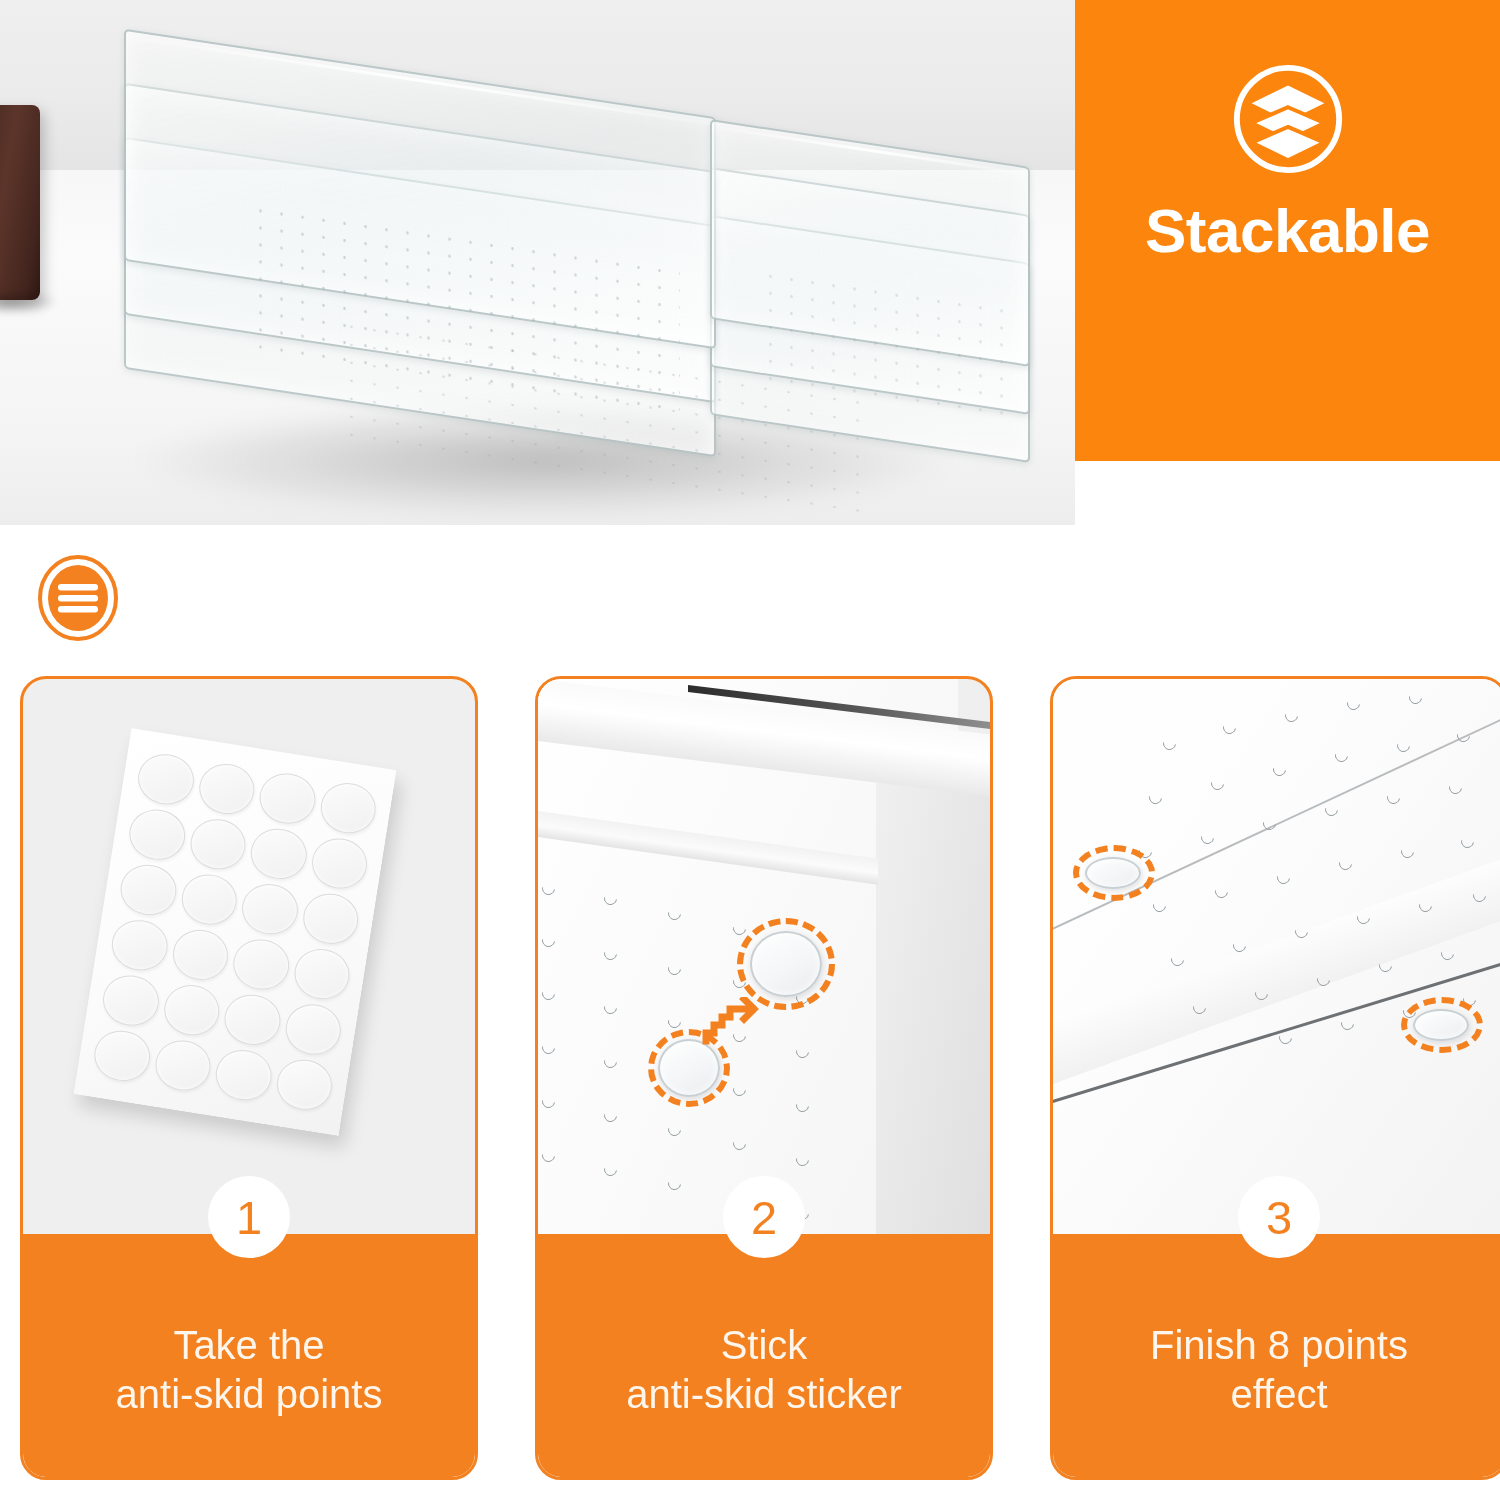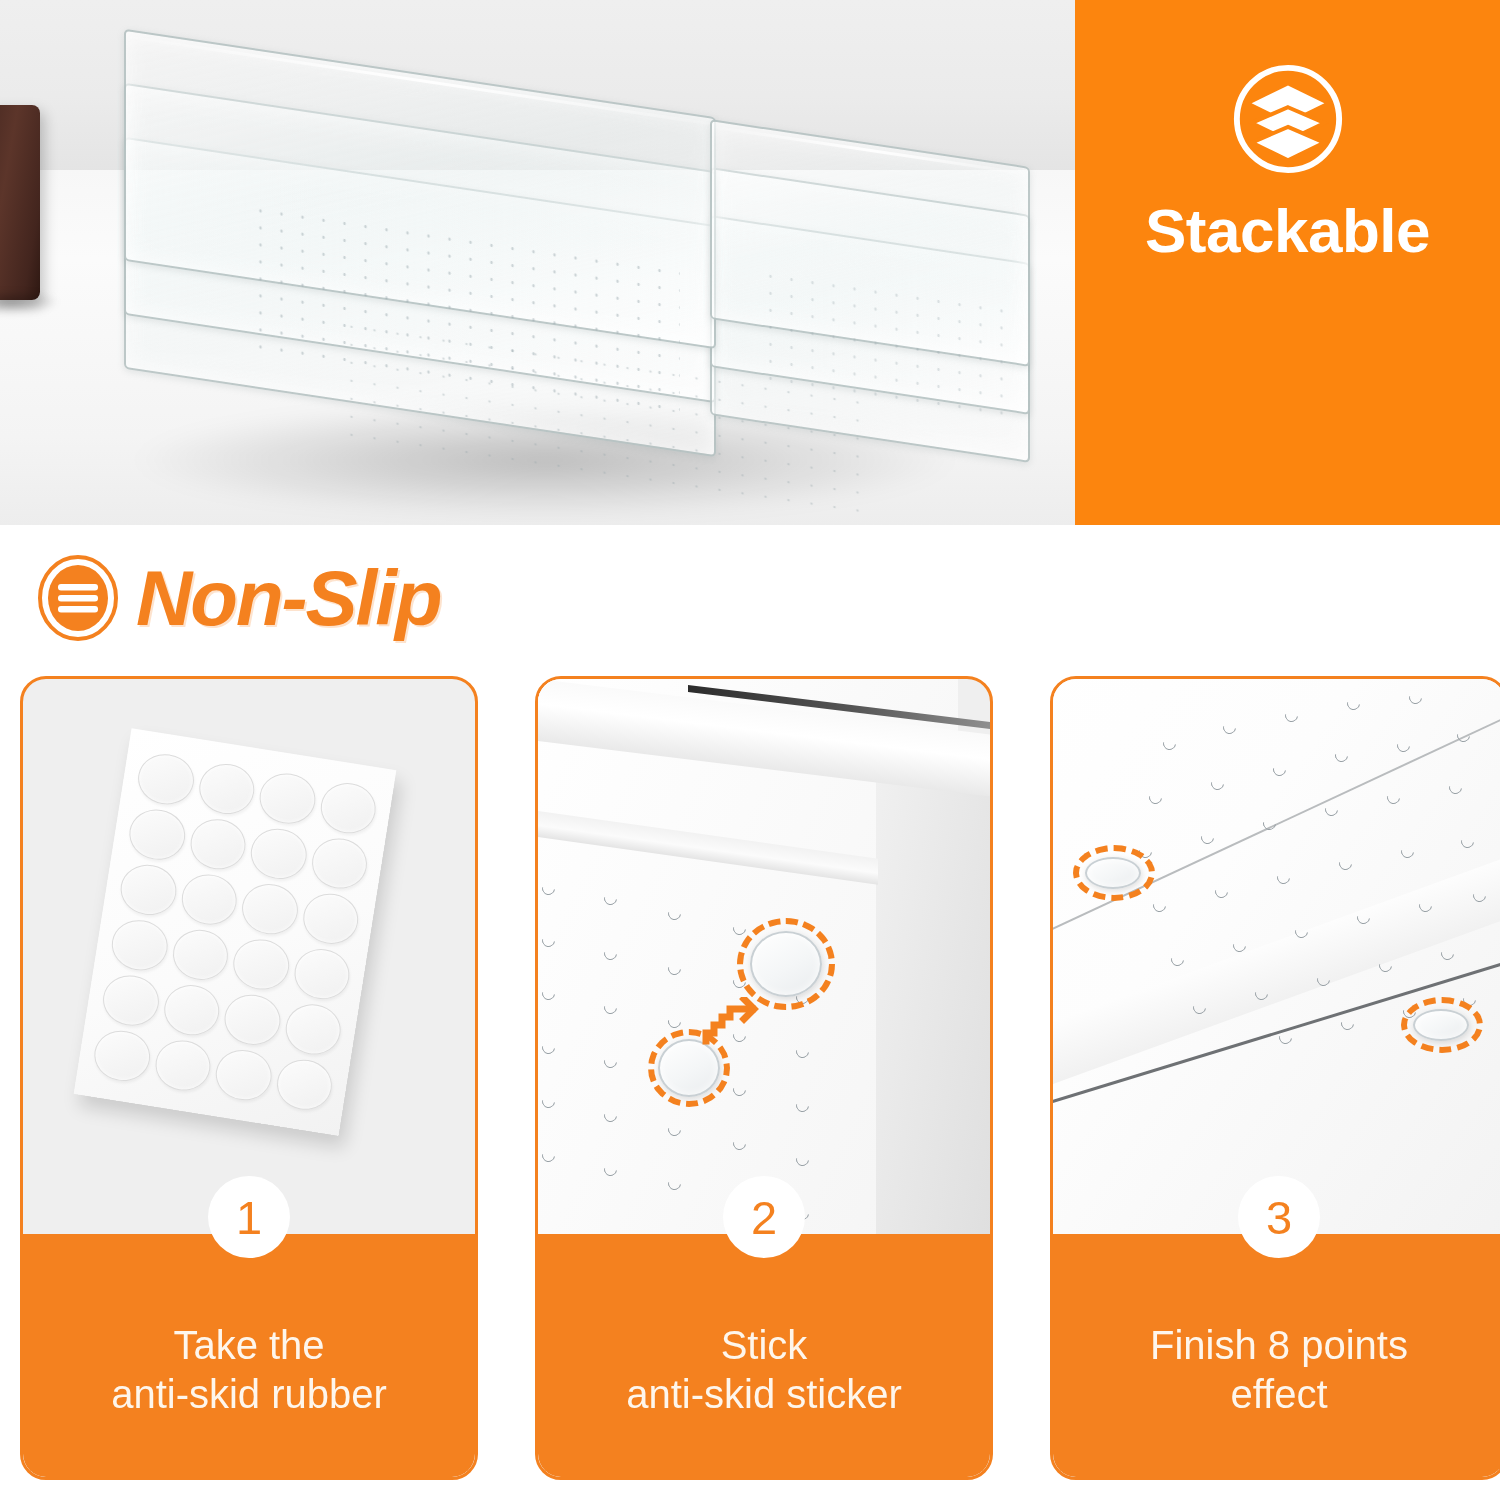--- a/index.html
+++ b/index.html
@@ -85,21 +85,21 @@
     left:240px; top:300px; width:520px; height:120px;
     background-size:23px 18px; opacity:.62;
   }
   .dots.d3 {
     left:660px; top:230px; width:250px; height:120px;
     background-size:21px 17px; opacity:.55;
   }
 
   
   .stackable-panel {
-    width:425px; height:525px; background:#FC850E;
+    width:425px; height:461px; background:#FC850E;
     display:flex; flex-direction:column; align-items:center;
     justify-content:flex-start; padding-top:60px;
   }
   .layers-icon-wrap { width:118px; height:118px; margin-bottom:22px; }
   .stackable-title {
     color:#ffffff; font-size:62px; font-weight:bold; letter-spacing:-0.5px;
     line-height:1; text-align:center;
   }
 
   
@@ -272,21 +272,20 @@
 <div class="nonslip-row">
   <div class="ns-icon-wrap">
     <svg viewBox="0 0 84 88" width="84" height="88" aria-hidden="true">
       <ellipse cx="42" cy="44" rx="38" ry="41" fill="none" stroke="#F4811F" stroke-width="4"></ellipse>
       <ellipse cx="42" cy="44" rx="30" ry="33" fill="#F4811F"></ellipse>
       <rect x="22" y="30" width="40" height="6.5" rx="3" fill="#ffffff"></rect>
       <rect x="22" y="41" width="40" height="6.5" rx="3" fill="#ffffff"></rect>
       <rect x="22" y="52" width="40" height="6.5" rx="3" fill="#ffffff"></rect>
     </svg>
   </div>
-  <div class="ns-title">Non-Slip</div>
 </div>
 
 <div class="steps">
 
   <div class="panel p1">
     <div class="panel-image">
       <div class="sheet">
         <div class="pad-dot"></div>
           <div class="pad-dot"></div>
         <div class="pad-dot"></div>
@@ -309,21 +308,21 @@
           <div class="pad-dot"></div>
         <div class="pad-dot"></div>
           <div class="pad-dot"></div>
         <div class="pad-dot"></div>
           <div class="pad-dot"></div>
       </div>
     </div>
     <div class="caption">
       <div class="step-badge">1</div>
       <div class="caption-text">Take the
-anti-skid rubber</div>
+anti-skid points</div>
     </div>
   </div>
 
   <div class="panel p2">
     <div class="panel-image">
       <div class="tray-face"></div>
       <div class="tray-face side"></div>
       <div class="tray-top-edge"></div>
       <div class="tray-dark-line"></div>
       <div class="tray-lip"></div>

